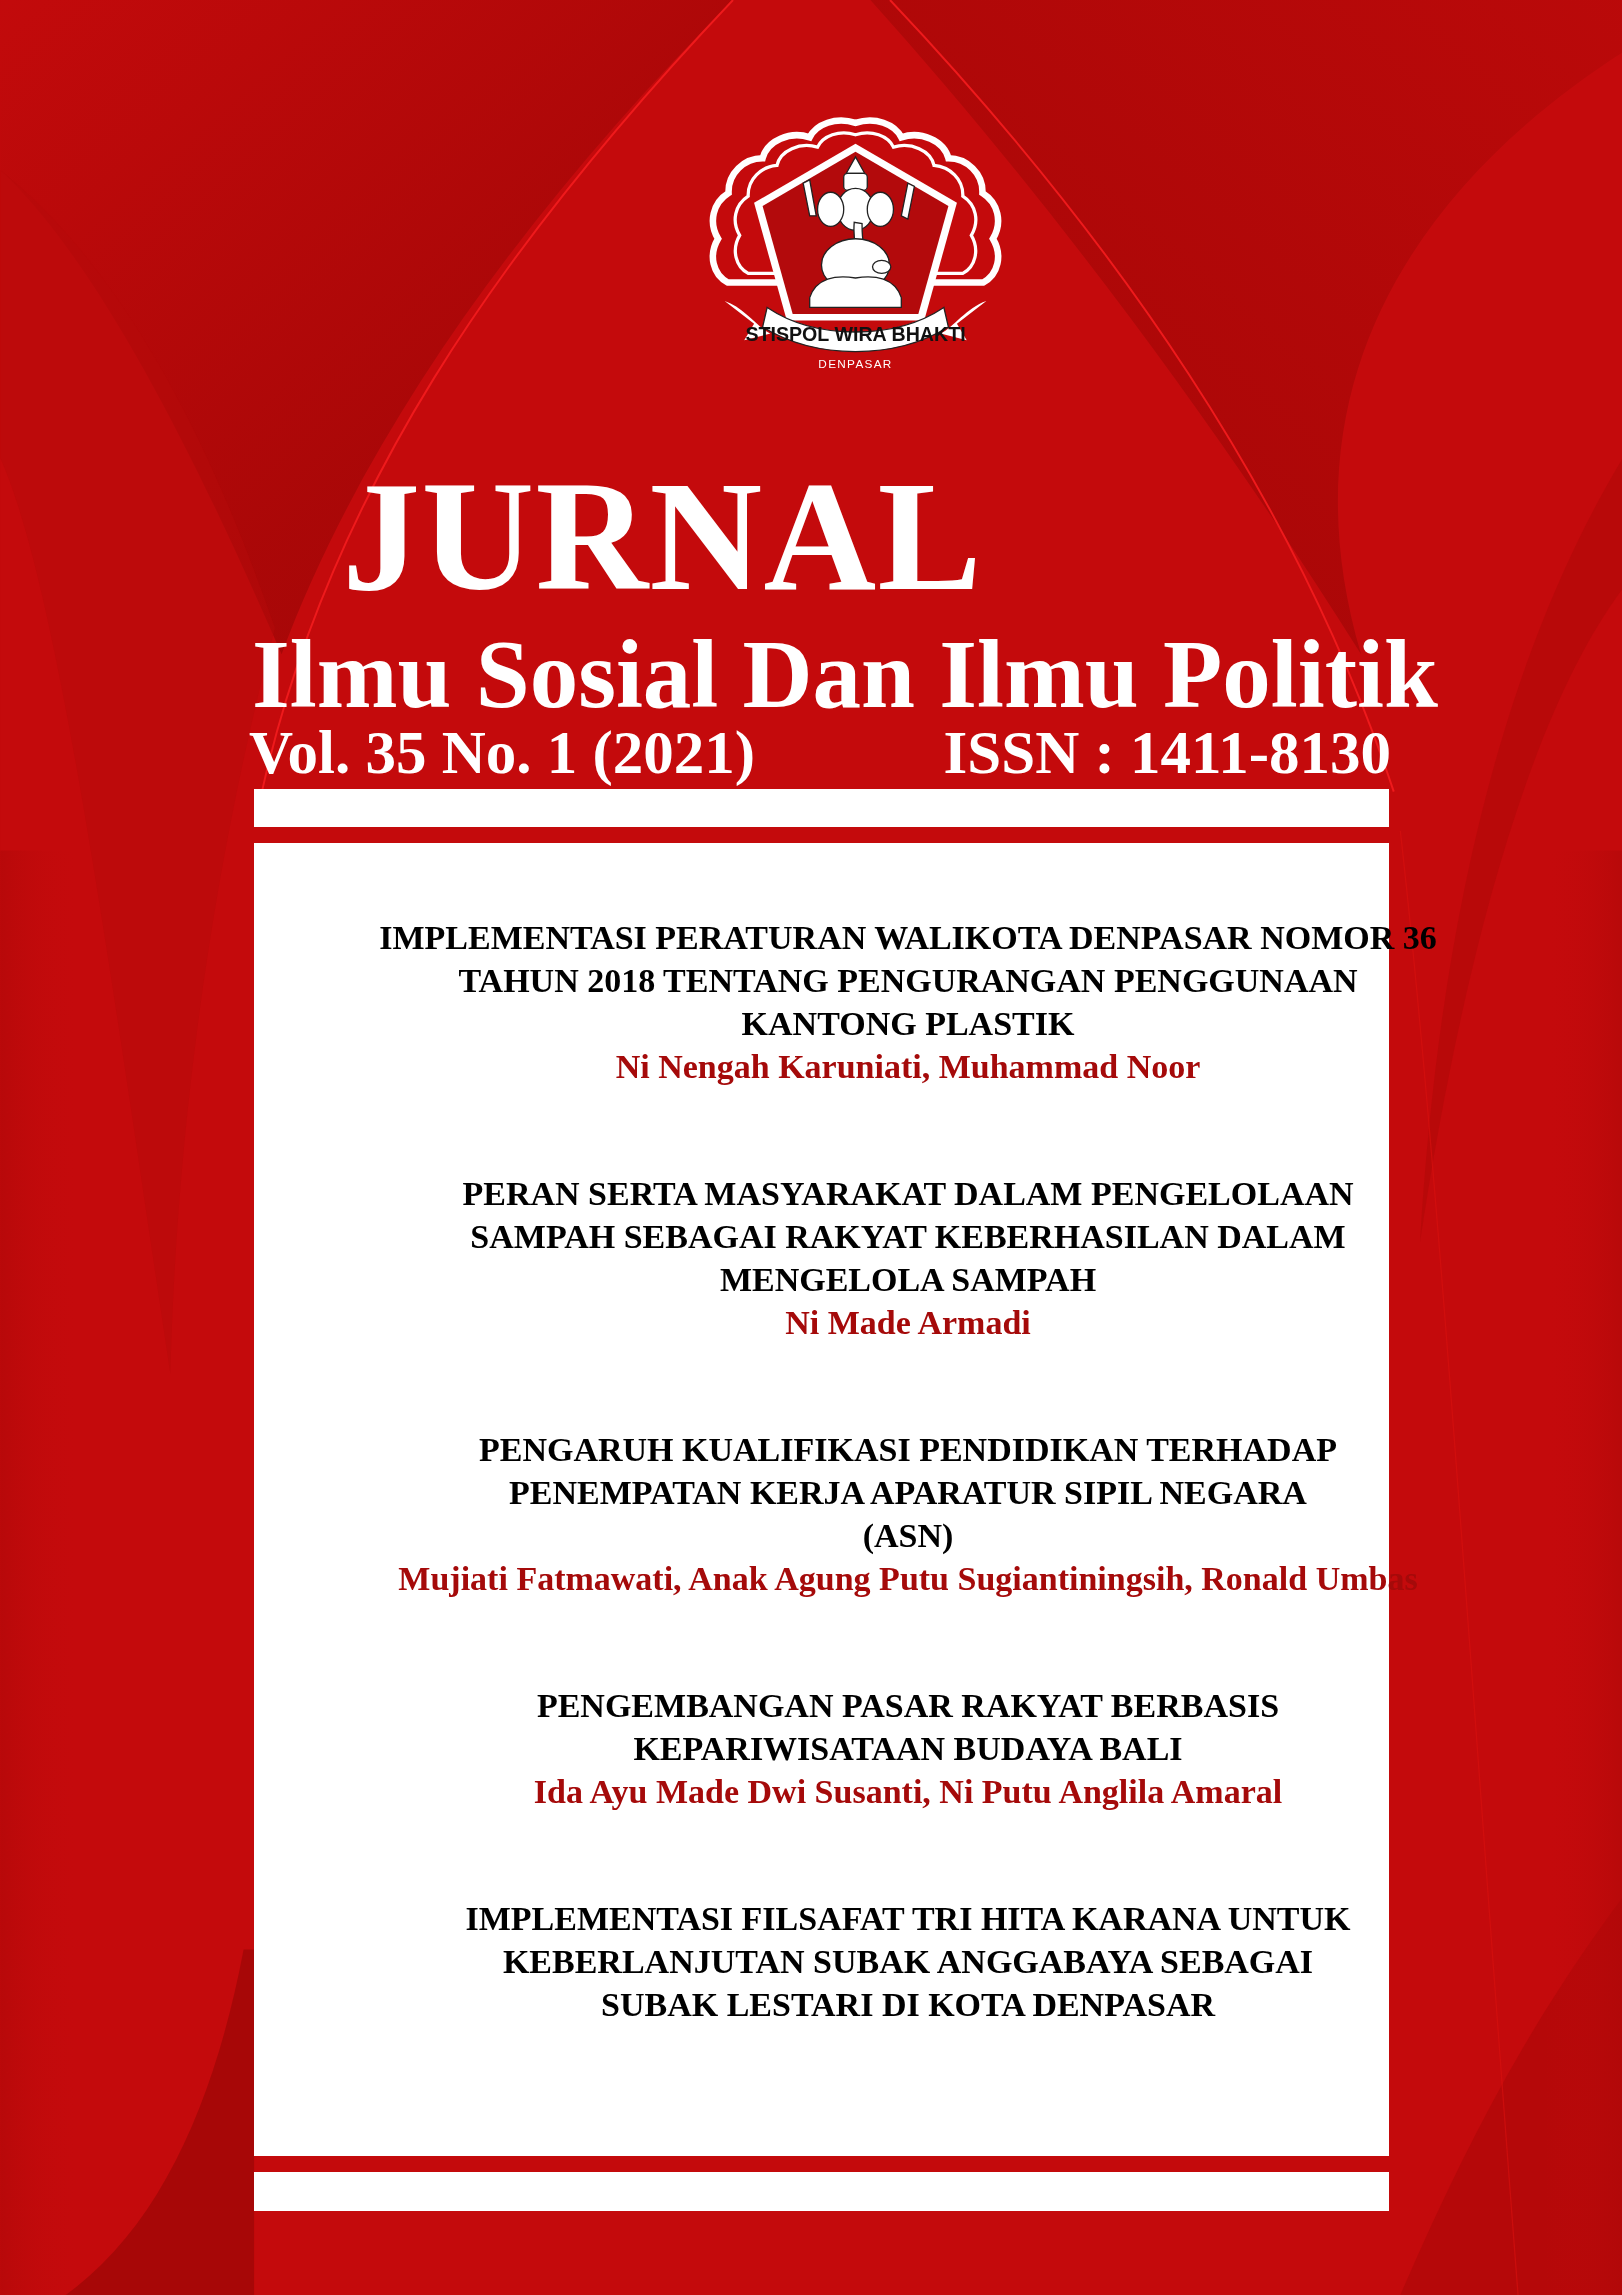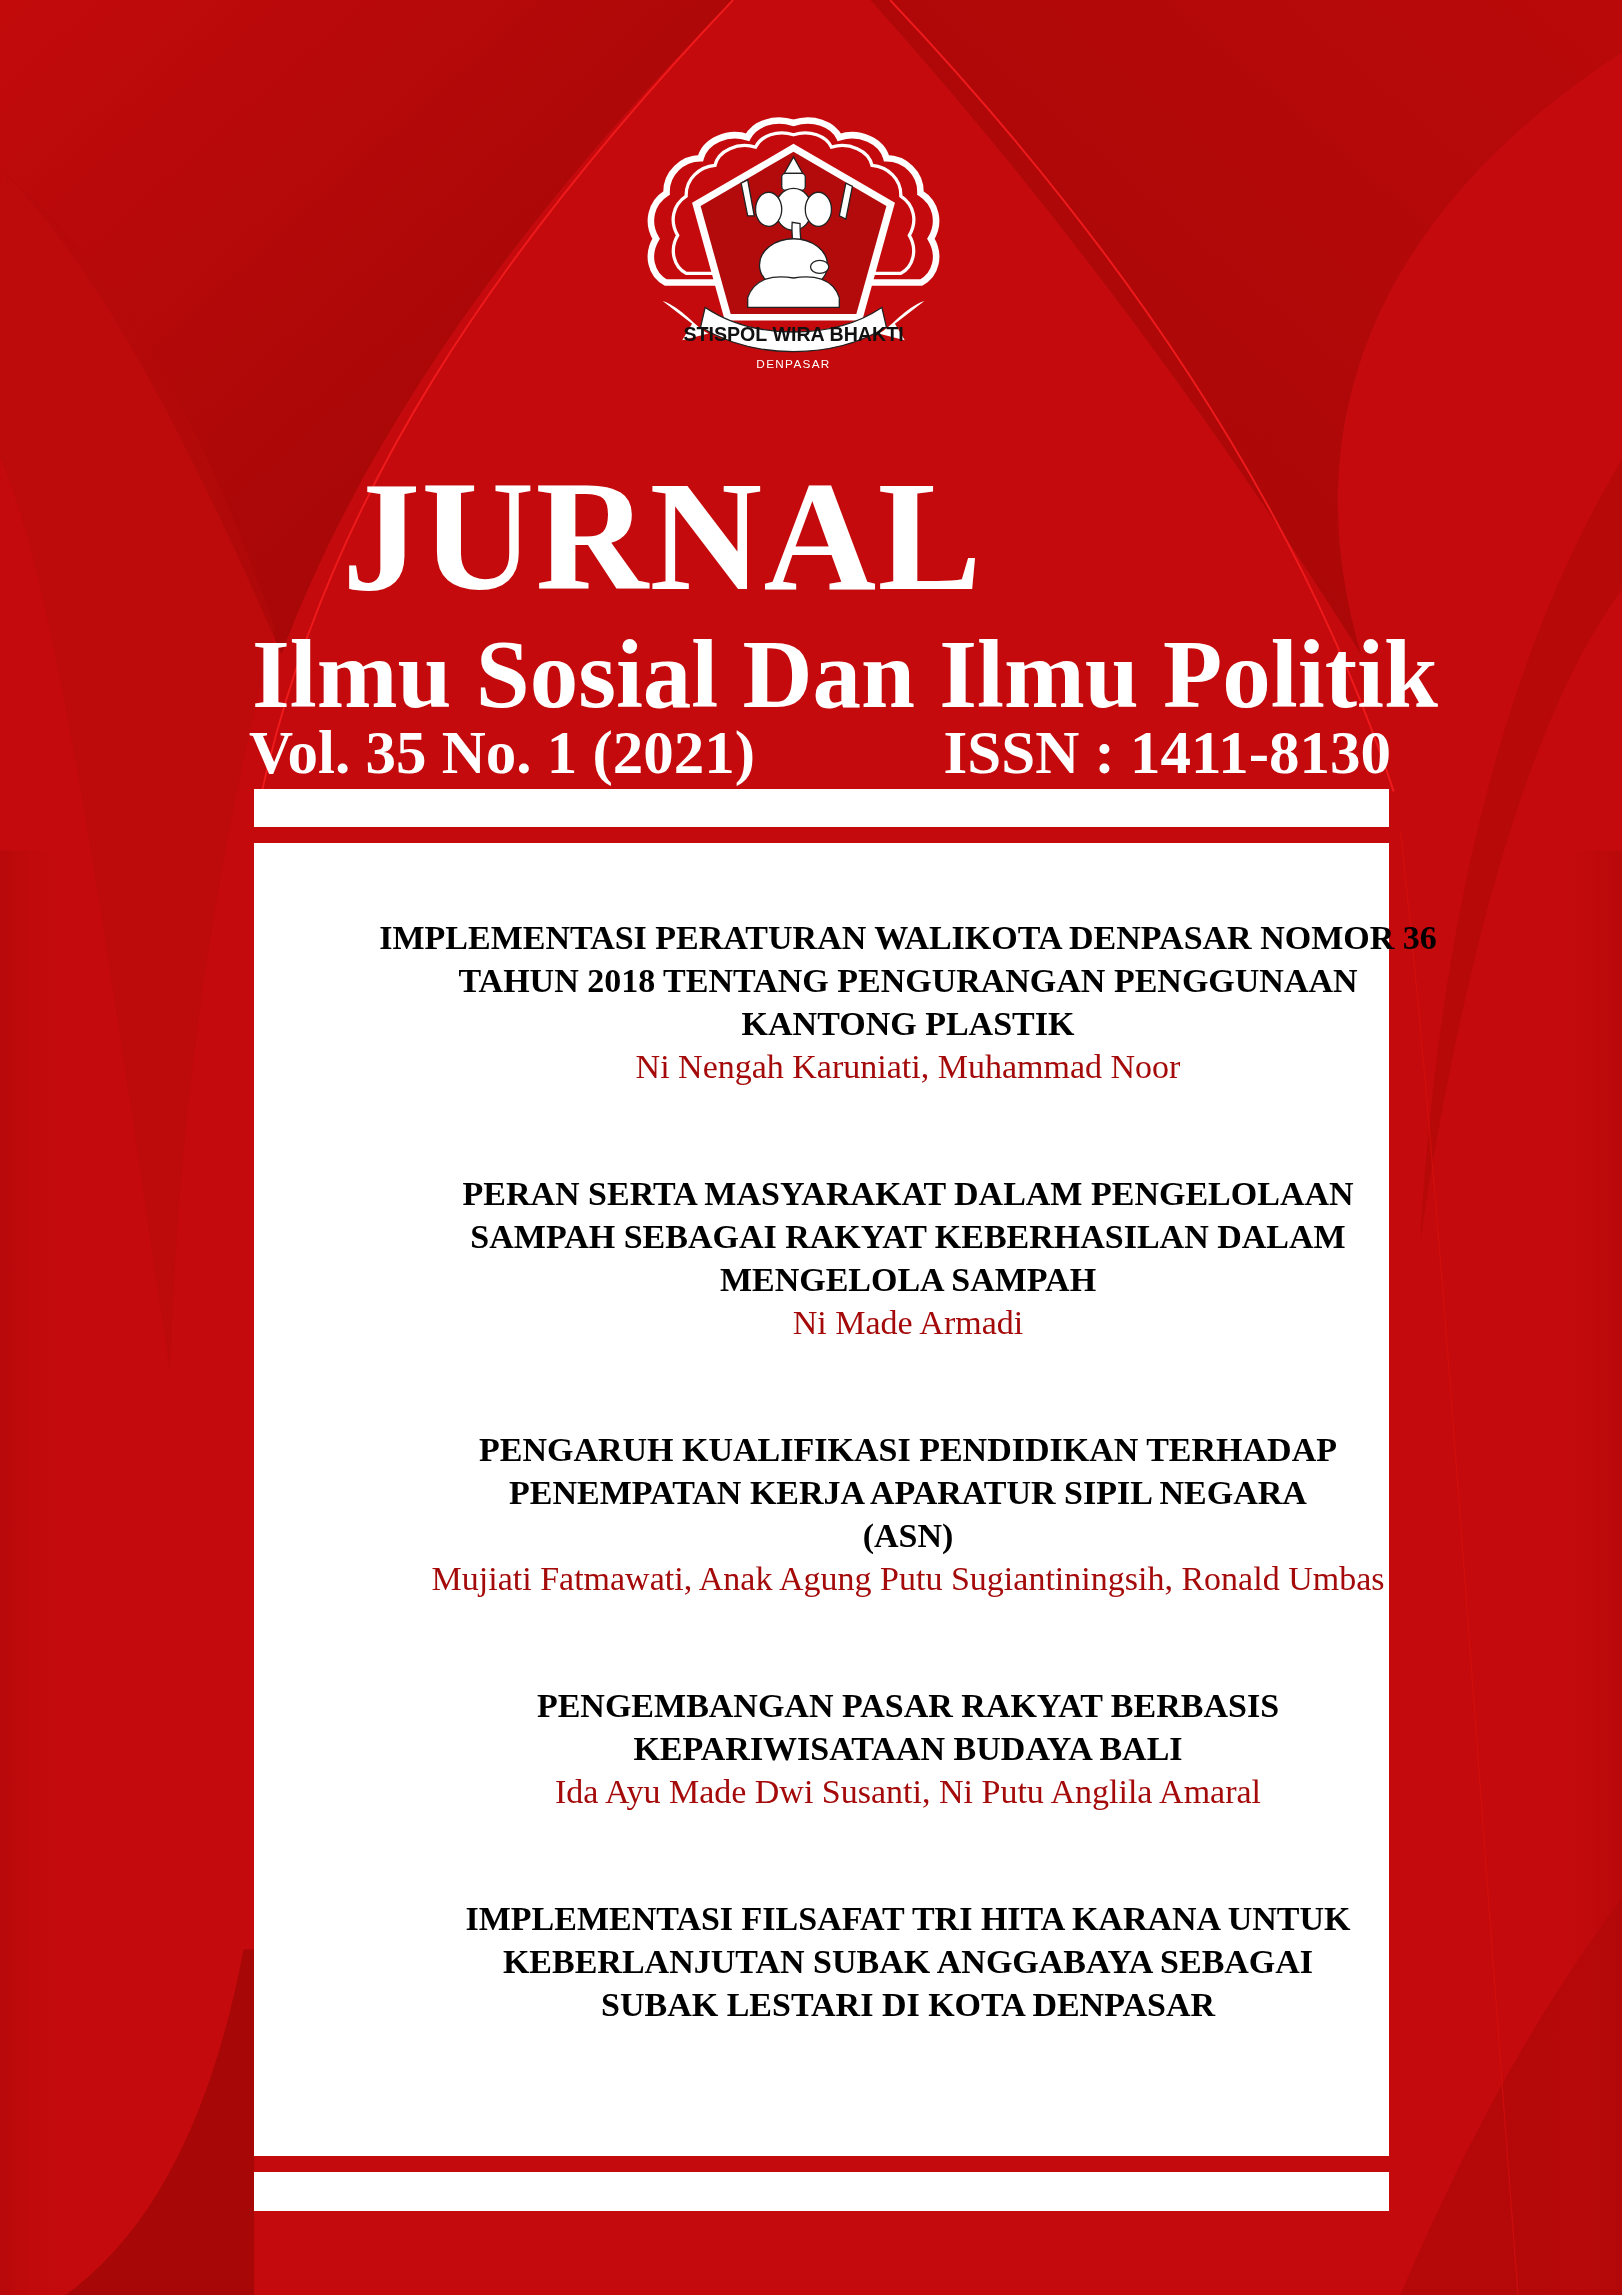--- a/index.html
+++ b/index.html
@@ -3,21 +3,21 @@
 <meta charset="utf-8">
 <style>
   html, body { margin: 0; padding: 0; }
   body {
     width: 1623px; height: 2295px; position: relative; overflow: hidden;
     background: #c40a0c;
     font-family: "Liberation Serif", "DejaVu Serif", serif;
   }
   #bg { position: absolute; left: 0; top: 0; width: 1623px; height: 2295px; }
   .abs { position: absolute; }
-  .logo { left: 643px; top: 111px; width: 301px; height: 262px; }
+  .logo { left: 705px; top: 111px; width: 301px; height: 262px; }
   .jurnal {
     left: 0; width: 1325px; top: 458px; text-align: center;
     color: #fff; font-weight: bold; font-size: 156px; line-height: 157px;
     letter-spacing: 1.3px;
   }
   .subtitle {
     left: 252px; width: 1139px; top: 622px; text-align: center;
     color: #fff; font-weight: bold; font-size: 97px; line-height: 105px;
     white-space: nowrap;
   }
@@ -34,21 +34,21 @@
     left: 254px; width: 1308px; top: 916px;
     text-align: center;
   }
   .article { margin: 0 0 84px 0; }
   .article-title {
     color: #000; font-weight: bold; font-size: 34px; line-height: 43px;
     text-transform: none; margin: 0;
   }
   .article-title span { display: block; white-space: nowrap; }
   .article-authors {
-    color: #a50a0a; font-weight: normal; font-size: 34px; line-height: 43px;
+    color: #a50a0a; font-weight: bold; font-size: 34px; line-height: 43px;
     white-space: nowrap;
   }
 </style>
 </head>
 <body>
 
 <svg id="bg" viewBox="0 0 2480 3508" xmlns="http://www.w3.org/2000/svg">
   <defs>
     <linearGradient id="gDarkL" x1="0" y1="0" x2="1" y2="1">
       <stop offset="0" stop-color="#c20a0b"></stop>

